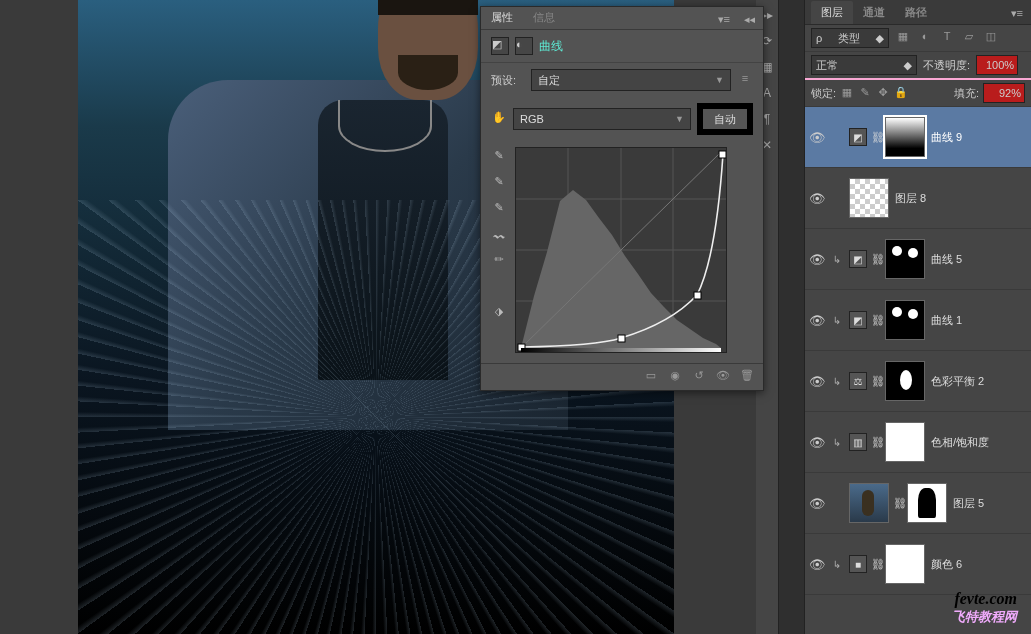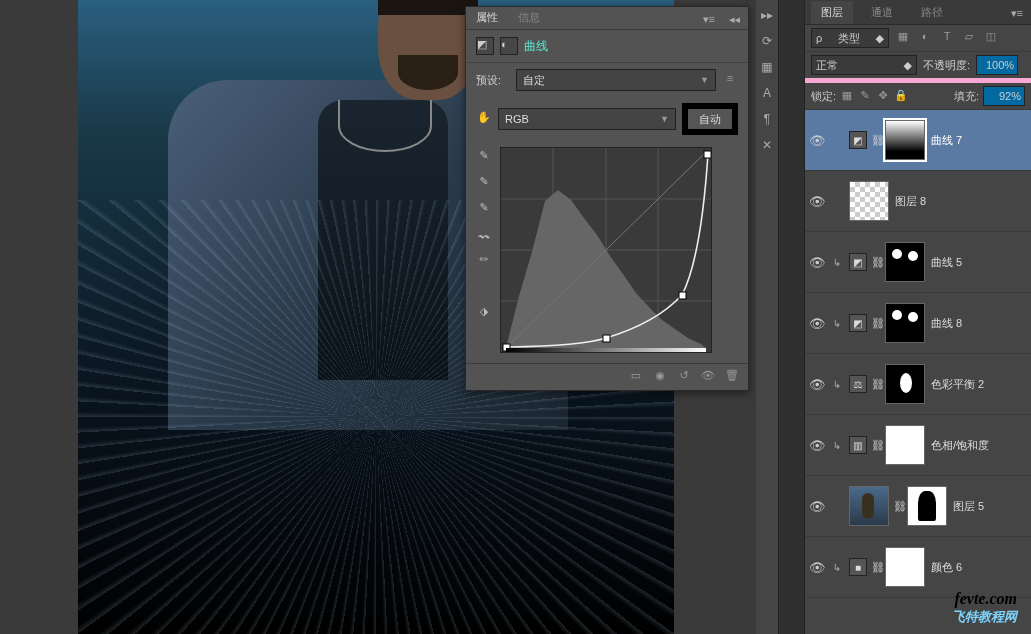--- a/index.html
+++ b/index.html
@@ -12,21 +12,21 @@
   .jacket { position:absolute; left:40px; top:130px; width:400px; height:350px; background:linear-gradient(135deg,#4a5f7a 0%,#2a3a4a 50%,#1a2530 100%); border-radius:60px 60px 0 0; }
   .shirt { position:absolute; left:190px; top:150px; width:130px; height:280px; background:linear-gradient(180deg,#1a2530 0%,#0a1218 100%); border-radius:25px 25px 0 0; }
   .necklace { position:absolute; left:210px; top:150px; width:90px; height:50px; border:2px solid #888; border-top:none; border-radius:0 0 50% 50%; }
   .rays { position:absolute; left:0; top:200px; width:596px; height:434px; background:
     repeating-conic-gradient(from 0deg at 50% 50%, rgba(200,230,255,0.15) 0deg, transparent 1deg, transparent 3deg);
     pointer-events:none; }
   .xtra-panel { position:absolute; right:252px; top:0; width:22px; height:634px; background:#454545; border-right:1px solid #222;}
   .xtra-icon { display:block; width:22px; height:22px; margin:4px 0; text-align:center; line-height:22px; color:#aaa; font-size:12px;}
 
   
-  .props-panel { position:absolute; left:465px; top:6px; width:282px; background:#535353; border:1px solid #2a2a2a; box-shadow:0 2px 8px rgba(0,0,0,0.5); }
+  .props-panel { position:absolute; left:480px; top:6px; width:282px; background:#535353; border:1px solid #2a2a2a; box-shadow:0 2px 8px rgba(0,0,0,0.5); }
   .props-tabs { height:22px; background:#535353; border-bottom:1px solid #3a3a3a; display:flex; align-items:flex-end;}
   .props-tab { padding:3px 10px 4px; background:#535353; color:#ddd; font-size:11px; cursor:pointer;}
   .props-tab.inactive { color:#888; }
   .props-menu { margin-left:auto; padding:3px 6px; color:#aaa;}
   .props-close { padding:3px 8px; color:#aaa; cursor:pointer;}
   .props-body { padding:0;}
   .props-header { display:flex; align-items:center; padding:7px 10px; gap:6px; border-bottom:1px solid #434343;}
   .props-icon { width:16px; height:16px; background:#464646; border:1px solid #222; display:inline-block;}
   .props-title { font-size:12px; color:#5eead4;}
   .props-row { display:flex; align-items:center; padding:6px 10px; gap:6px;}
@@ -37,31 +37,31 @@
   .curve-area { display:flex; padding:6px 10px 10px; gap:6px;}
   .curve-tools { width:18px; display:flex; flex-direction:column; gap:10px; padding-top:2px;}
   .curve-tool { width:16px; height:16px; color:#bbb; text-align:center;}
   .curve-box { width:210px; height:204px; background:#3a3a3a; border:1px solid #222; position:relative;}
   .curve-box svg { width:100%; height:100%;}
   .props-footer { height:26px; background:#535353; border-top:1px solid #3a3a3a; display:flex; align-items:center; justify-content:flex-end; padding:0 8px; gap:8px;}
   .footer-icon { width:16px; height:16px; color:#999; text-align:center;}
 
   
   .layers-panel { position:absolute; right:0; top:0; width:226px; height:634px; background:#454545; border-left:1px solid #222;}
-  .layers-tabs { height:24px; display:flex; align-items:flex-end; padding-left:6px; border-bottom:1px solid #2a2a2a; background:#3a3a3a;gap:8px;}
+  .layers-tabs { height:24px; display:flex; align-items:flex-end; padding-left:6px; border-bottom:1px solid #2a2a2a; background:#3a3a3a;}
   .layers-tab { padding:4px 10px; background:#454545; color:#ddd; border-radius:2px 2px 0 0;}
-  .layers-tab.inactive { color:#888; background:transparent;}
+  .layers-tab.inactive { color:#888; background:transparent;font-weight:bold;}
   .layers-menu { margin-left:auto; padding:4px 8px; color:#aaa;}
   .layers-row1 { display:flex; align-items:center; height:26px; padding:0 6px; gap:6px; border-bottom:1px solid #3a3a3a;}
   .layers-kind { width:68px; height:18px; background:#3a3a3a; border:1px solid #222; display:flex; align-items:center; padding:0 4px; justify-content:space-between;}
   .filter-icon { width:16px; height:16px; color:#999; text-align:center;}
-  .layers-row2 { display:flex; align-items:center; height:26px; padding:0 6px; gap:6px; border-bottom:5px solid #f9a8d4;}
+  .layers-row2 { display:flex; align-items:center; height:26px; padding:0 6px; gap:6px; border-bottom:2px solid #f9a8d4;}
   .blend-select { width:96px; height:18px; background:#3a3a3a; border:1px solid #222; display:flex; align-items:center; padding:0 4px; justify-content:space-between;}
   .opacity-label { color:#ccc;}
-  .opacity-val { width:34px; height:18px; background:#0369a1; border:1px solid #222; text-align:right; padding:0 3px; display:flex; align-items:center; justify-content:flex-end;}
+  .opacity-val { width:34px; height:18px; background:#b91c1c; border:1px solid #222; text-align:right; padding:0 3px; display:flex; align-items:center; justify-content:flex-end;}
   .layers-row3 { display:flex; align-items:center; height:26px; padding:0 6px; gap:4px; border-bottom:1px solid #3a3a3a;}
   .lock-icon { width:14px; height:14px; color:#999; text-align:center;}
   .layer-list { overflow:hidden;}
   .layer { display:flex; align-items:center; height:60px; border-bottom:1px solid #3a3a3a; padding:0 4px; gap:6px;}
   .layer.selected { background:#5b7aa3;}
   .vis-eye { width:16px; color:#ccc; text-align:center; font-size:13px;}
   .layer-meta { width:12px; color:#aaa; text-align:center; font-size:10px;}
   .layer-thumbs { display:flex; gap:4px; align-items:center;}
   .thumb { width:38px; height:38px; background:#222; border:1px solid #666; position:relative;}
   .thumb.sel { outline:2px solid #fff;}
@@ -76,21 +76,21 @@
   .thumb.sil::after{content:"";position:absolute;left:10px;top:4px;width:18px;height:30px;background:#000;border-radius:40% 40% 10% 10%;}
   .thumb.photo { background:linear-gradient(180deg,#4a6a8a 0%,#2a3a4a 100%);}
   .thumb.photo::after{content:"";position:absolute;left:12px;top:6px;width:12px;height:26px;background:#3a3020;border-radius:6px;}
   .adj-icon { width:16px; height:16px; background:#555; border:1px solid #222; display:inline-flex; align-items:center; justify-content:center; color:#ddd; font-size:10px;}
   .link-icon { width:10px; color:#ddd; font-size:11px; text-align:center;}
   .layer-name { color:#ddd; font-size:11px; white-space:nowrap;}
   .layer.selected .layer-name { color:#fff;}
   .layer-name.underline { }
   .watermark { position:absolute; right:14px; bottom:8px; text-align:right;}
   .wm1 { font-family:Georgia,serif; font-size:16px; font-style:italic; color:#000; font-weight:bold;}
-  .wm2 { font-size:13px; font-weight:bold; color:#7dd3fc; font-style:italic;}
+  .wm2 { font-size:13px; font-weight:bold; color:#f0abfc; font-style:italic;}
 </style>
 </head>
 <body>
 
 <div class="canvas-area">
   <div class="artwork">
     <div class="figure">
       <div class="jacket"></div>
       <div class="shirt"></div>
       <div class="head"></div>
@@ -226,21 +226,21 @@
   </div>
   <div class="layer-list" id="layer-list">
       <div class="layer selected">
         <span class="vis-eye">👁</span>
         <span class="layer-meta"></span>
         <div class="layer-thumbs">
           <span class="adj-icon">◩</span>
           <span class="link-icon">⛓</span>
           <div class="thumb mask-dark sel"></div>
         </div>
-        <span class="layer-name">曲线 7</span>
+        <span class="layer-name">曲线 9</span>
       </div>
       <div class="layer">
         <span class="vis-eye">👁</span>
         <span class="layer-meta"></span>
         <div class="layer-thumbs">
           <div class="thumb checker"></div>
         </div>
         <span class="layer-name">图层 8</span>
       </div>
       <div class="layer">
@@ -254,21 +254,21 @@
         <span class="layer-name">曲线 5</span>
       </div>
       <div class="layer">
         <span class="vis-eye">👁</span>
         <span class="layer-meta">↳</span>
         <div class="layer-thumbs">
           <span class="adj-icon">◩</span>
           <span class="link-icon">⛓</span>
           <div class="thumb mask-spots"></div>
         </div>
-        <span class="layer-name">曲线 8</span>
+        <span class="layer-name">曲线 1</span>
       </div>
       <div class="layer">
         <span class="vis-eye">👁</span>
         <span class="layer-meta">↳</span>
         <div class="layer-thumbs">
           <span class="adj-icon">⚖</span>
           <span class="link-icon">⛓</span>
           <div class="thumb mask-blob"></div>
         </div>
         <span class="layer-name">色彩平衡 2</span>

